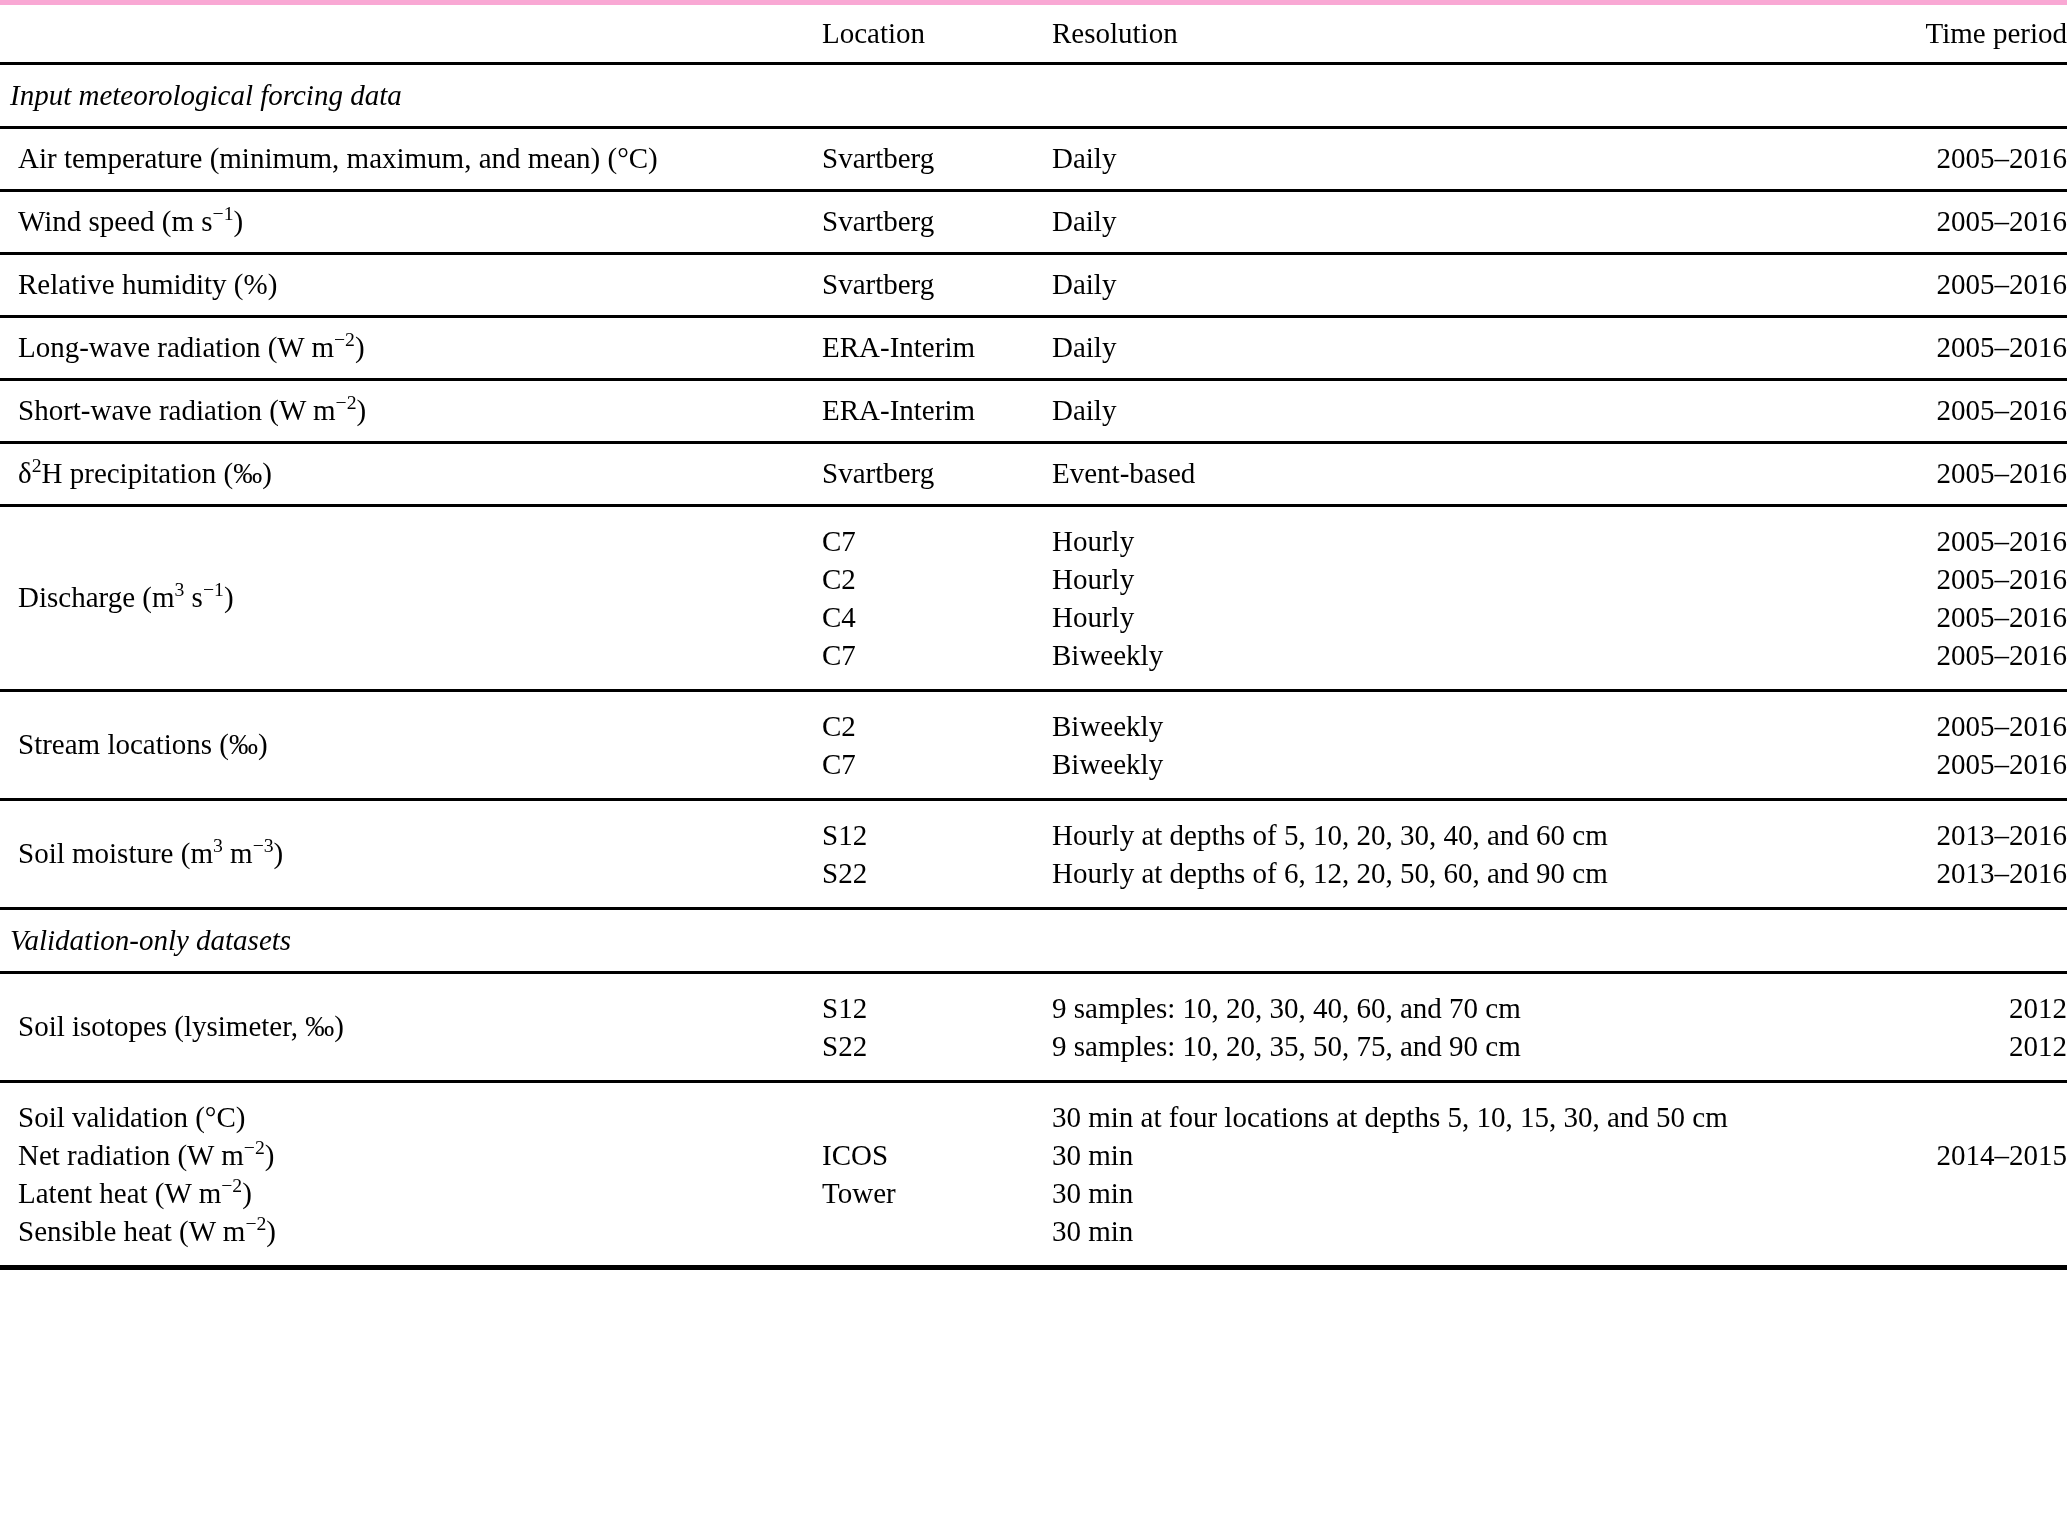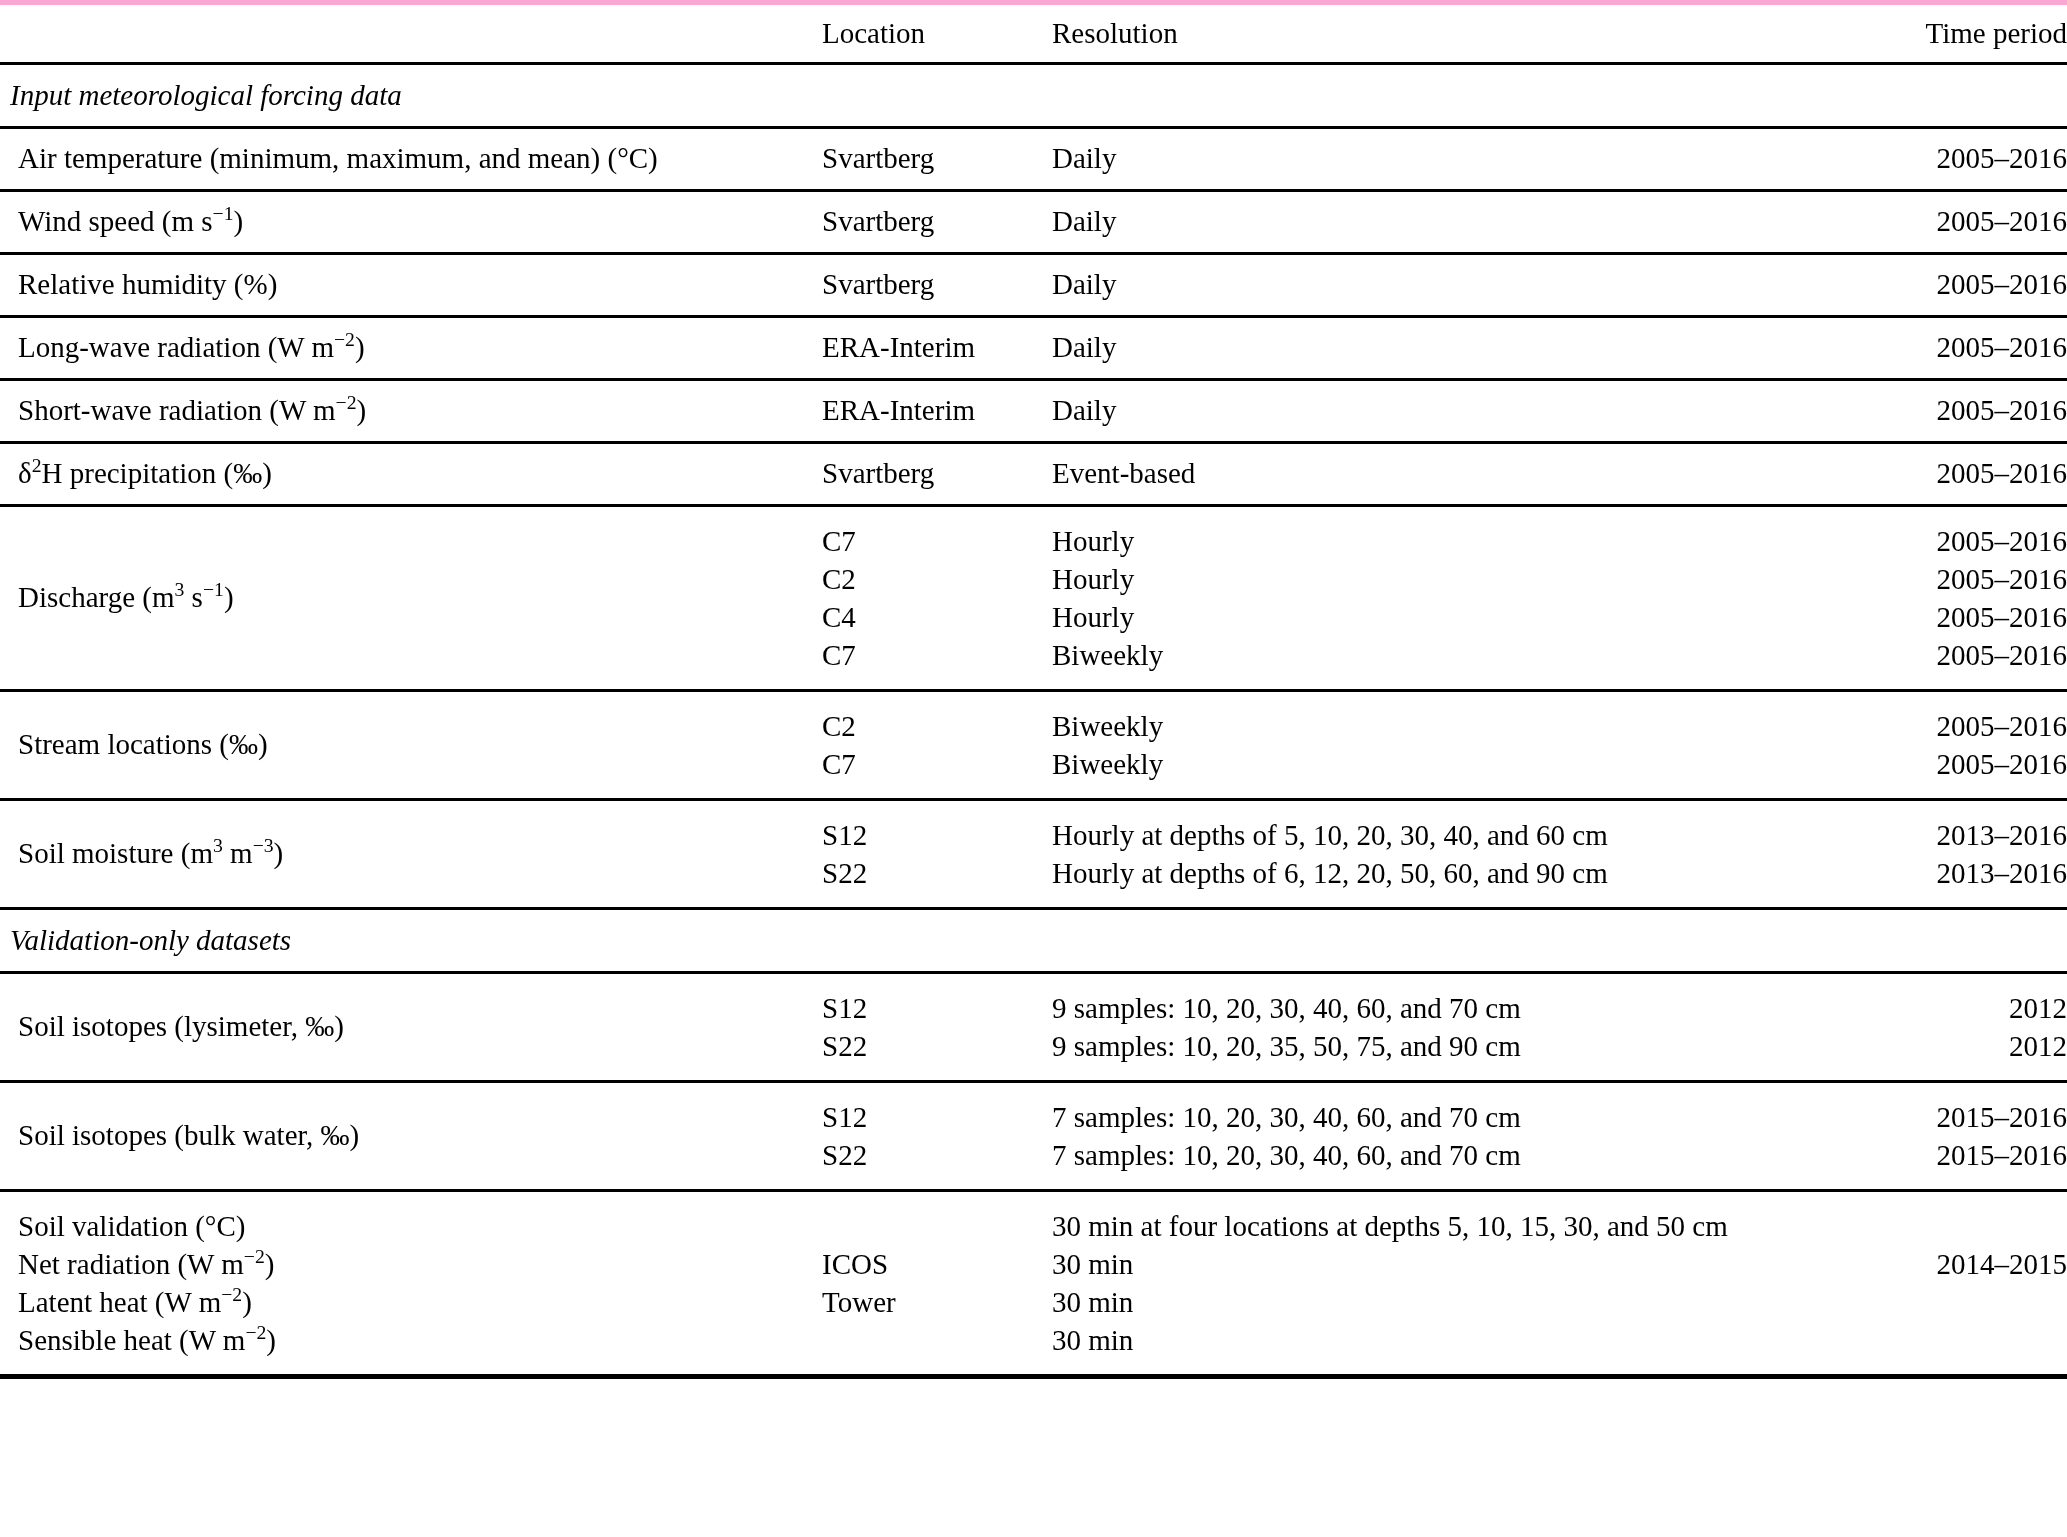--- a/index.html
+++ b/index.html
@@ -169,35 +169,20 @@
     <td class="c3">
       <div class="l">9 samples: 10, 20, 30, 40, 60, and 70 cm</div>
       <div class="l">9 samples: 10, 20, 35, 50, 75, and 90 cm</div>
     </td>
     <td class="c4">
       <div class="l">2012</div>
       <div class="l">2012</div>
     </td>
   </tr>
 
-  <tr class="grp">
-    <td class="c1 nowrap">Soil isotopes (bulk water, ‰)</td>
-    <td class="c2">
-      <div class="l">S12</div>
-      <div class="l">S22</div>
-    </td>
-    <td class="c3">
-      <div class="l">7 samples: 10, 20, 30, 40, 60, and 70 cm</div>
-      <div class="l">7 samples: 10, 20, 30, 40, 60, and 70 cm</div>
-    </td>
-    <td class="c4">
-      <div class="l">2015–2016</div>
-      <div class="l">2015–2016</div>
-    </td>
-  </tr>
 
   <tr class="grp">
     <td class="c1">
       <div class="l">Soil validation (°C)</div>
       <div class="l">Net radiation (W m<sup>−2</sup>)</div>
       <div class="l">Latent heat (W m<sup>−2</sup>)</div>
       <div class="l">Sensible heat (W m<sup>−2</sup>)</div>
     </td>
     <td class="c2">
       <div class="l"></div>

